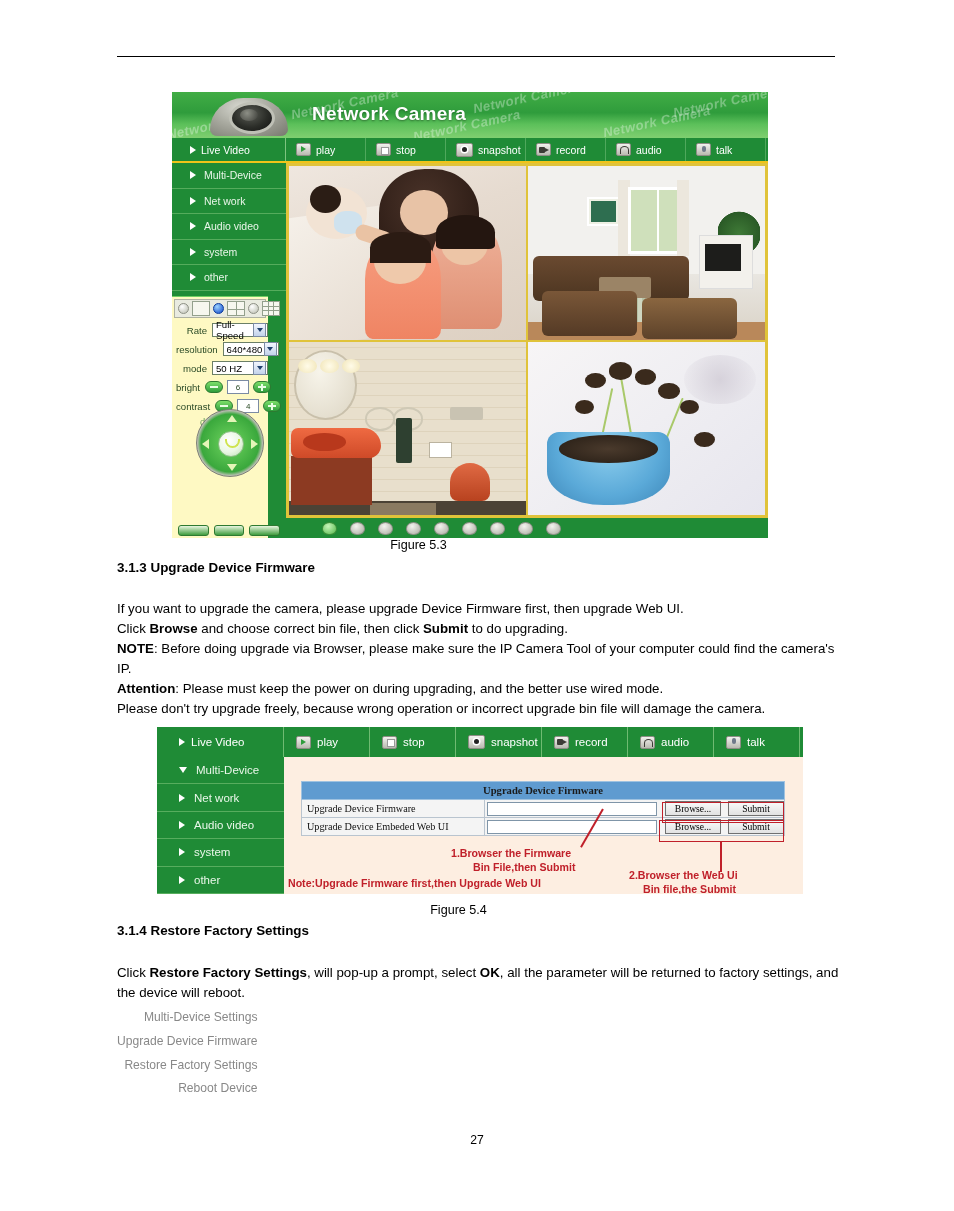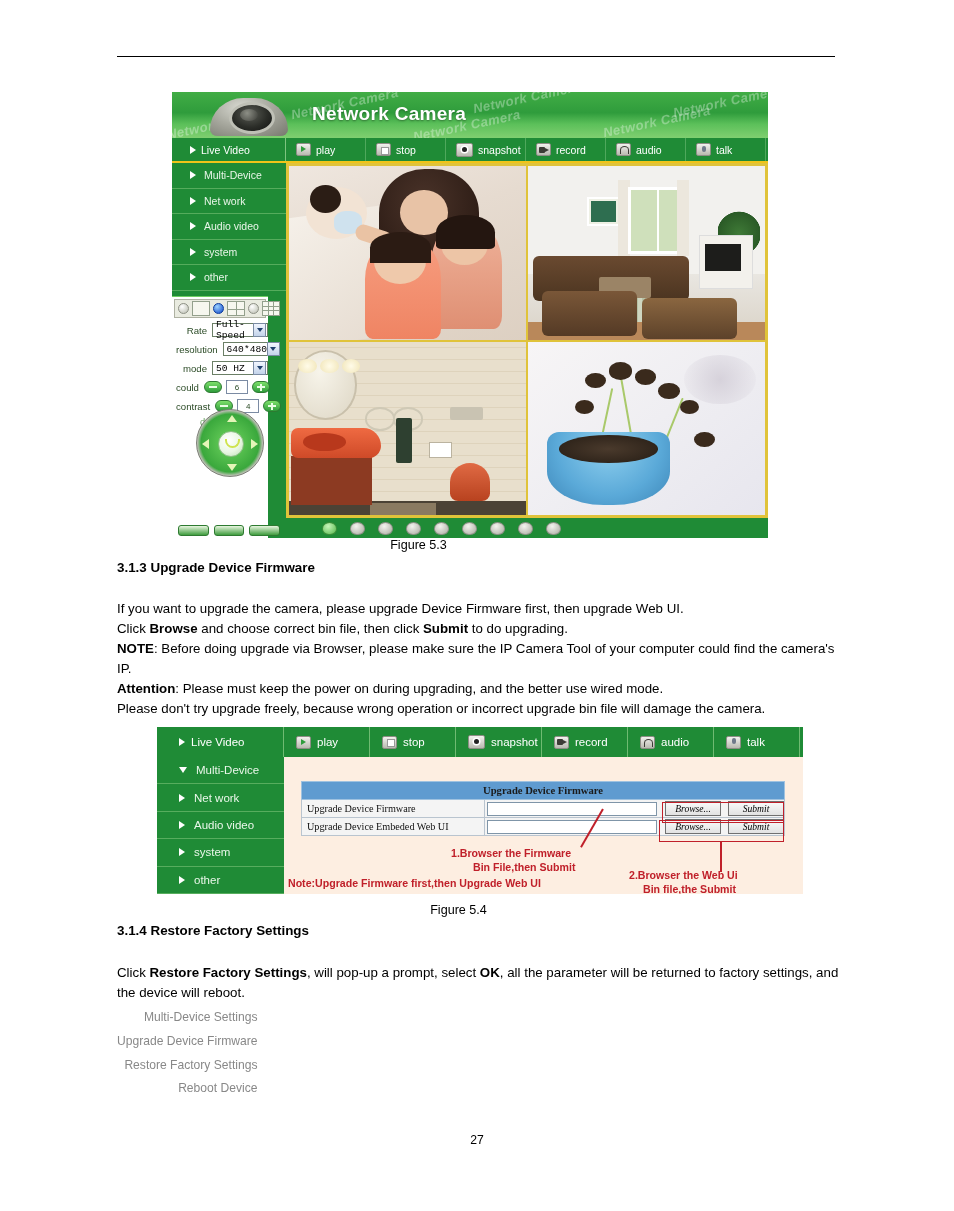--- a/index.html
+++ b/index.html
@@ -208,21 +208,21 @@
     padding-left: 18px;
     color:#e9f6e9; font-size:10.5px;
     border-bottom: 1px solid #55ac5c;
     box-sizing: border-box;
     background:#1f8b36;
   }
 
   
   .f53-ctrl {
     position: absolute; left: 0; top: 204px; width: 96px; height: 242px;
-    background: #ffffff;
+    background: #fef9c3;
     border-top: 1px solid #6fce63;
   }
   .f53-layout {
     height: 19px;
     background: #e9ebe0;
     border: 1px solid #aeb1a2;
     margin: 2px 2px 0 2px;
     display: flex; align-items: center; gap: 3px;
     padding-left: 3px;
     box-sizing: border-box;
@@ -246,21 +246,21 @@
 
   .ctrl-row {
     display:flex; align-items:center; margin-top:5px; padding-left:4px; font-size:9.6px; color:#2a4a25;
   }
   .ctrl-row .lbl { width:48px; text-align:right; padding-right:5px; }
   .sel {
     background:#ffffff; border:1px solid #6b7f66; height:14px; min-width:56px;
     display:flex; align-items:center; justify-content:space-between; font-size:9.6px; color:#000;
     padding: 0 1px 0 3px; box-sizing:border-box;
   }
-  .sel .cv { color:#000;font-family:Liberation Mono, monospace; }
+  .sel .cv { color:#000; }
   .sel .dd {
     width:11px;height:12px; background:linear-gradient(180deg,#f2f6ff,#c3d3ea); border:1px solid #7b8ba3;
     display:flex;align-items:center;justify-content:center; flex:0 0 auto;
   }
   .sel .dd::after{content:'';border-top:4px solid #20406e;border-left:3px solid transparent;border-right:3px solid transparent;}
   .pill {
     width:16px;height:10px;border-radius:6px;flex:0 0 auto;
     background:linear-gradient(180deg,#7de06a,#2f9c3c);border:1px solid #2d7a31;
     position:relative;
   }
@@ -437,21 +437,21 @@
     width:185px; border-right:1px solid #b9c4cf; display:flex; align-items:center; padding-left:5px;
     font-family:"Liberation Serif", serif; font-size:10.2px; color:#111; box-sizing:border-box;
   }
   .f54-tr .cell-input { width:175px; display:flex; align-items:center; box-sizing:border-box; padding:2px; }
   .f54-tr .cell-input .tf { width:100%; height:12px; background:#fff; border:1px solid #7f95a8; }
   .f54-tr .cell-btns { flex:1; display:flex; align-items:center; gap:7px; padding-left:6px; box-sizing:border-box; }
   .btn-win {
     height:13px; min-width:44px; padding:0 5px;
     background:linear-gradient(180deg,#fafafa,#e2e2e2); border:1px solid #707070;
     display:flex; align-items:center; justify-content:center;
-    font-family:"Liberation Serif", serif; font-size:9.6px; color:#000;font-style:italic;
+    font-family:"Liberation Serif", serif; font-size:9.6px; color:#000;
   }
   .redbox { position:absolute; border:1.6px solid #c0202a; }
   .redtext {
     position:absolute; color:#c0202a; font-weight:bold; font-size:10.6px; line-height:13.5px; white-space:nowrap;
   }
   .leader { position:absolute; background:#c0202a; }
 </style>
 </head>
 <body>
 
@@ -556,21 +556,21 @@
     </div>
     <div class="ctrl-row">
       <span class="lbl">mode</span>
       <span class="sel">
         <span class="cv">50 HZ</span>
         <span class="dd"></span>
       </span>
     </div>
 
     <div class="ctrl-row">
-      <span class="lbl">could</span>
+      <span class="lbl">bright</span>
       <span class="pill"></span>
       <span class="numbox">6</span>
       <span class="pill plus"></span>
     </div>
     <div class="ctrl-row">
       <span class="lbl">contrast</span>
       <span class="pill"></span>
       <span class="numbox">4</span>
       <span class="pill plus"></span>
     </div>

